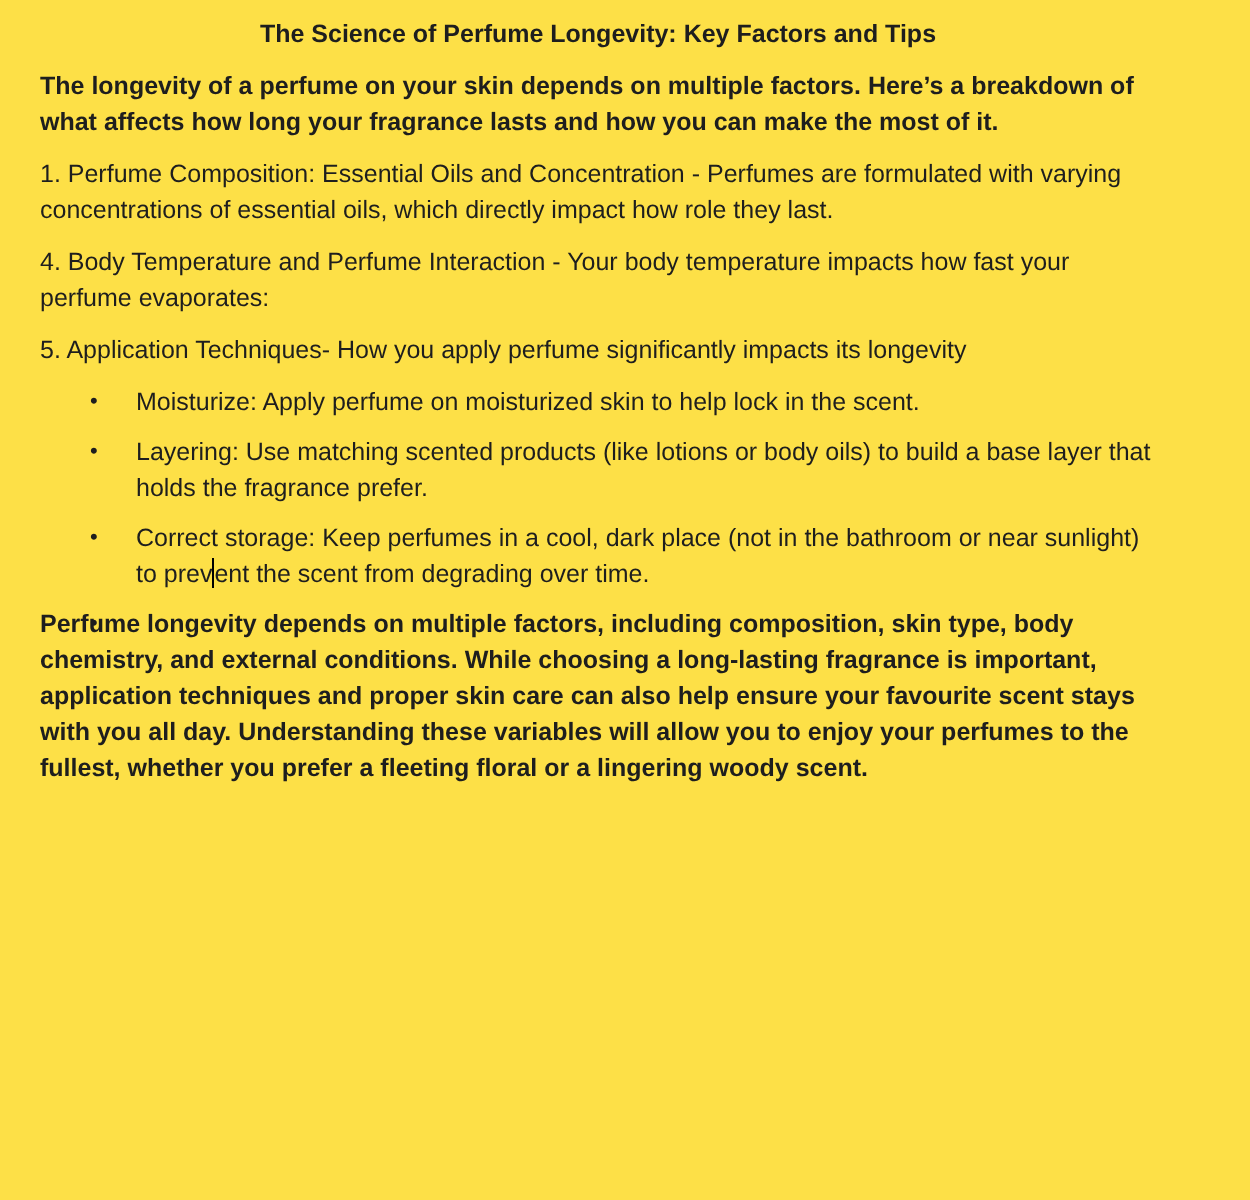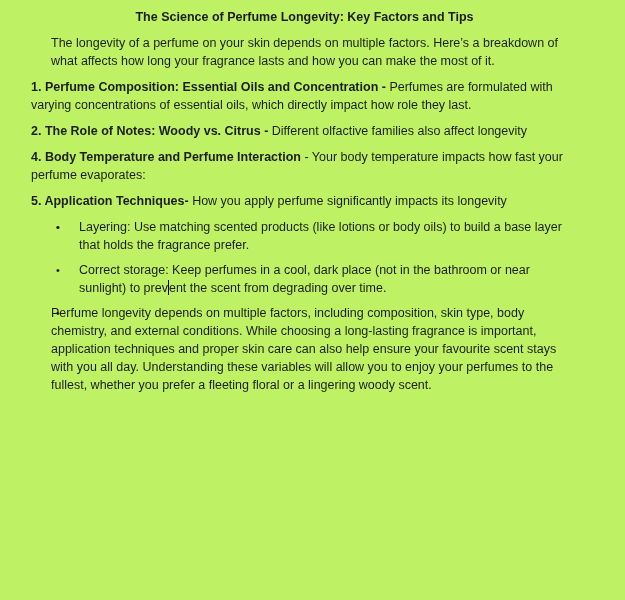--- a/index.html
+++ b/index.html
@@ -8,35 +8,35 @@
     width: 625px;
     height: 600px;
     background: #ffffff;
     font-family: "Liberation Sans", "DejaVu Sans", sans-serif;
     color: #1e1e1e;
     overflow: hidden;
   }
   .doc-page {
     width: 625px;
     height: 600px;
-    padding: 8px 47px 0 31px;
-    background: #bef264;
+    padding: 8px 47px 0 20px;
+    background: #fde047;
   }
   p {
     font-size: 12.5px;
     line-height: 18px;
     margin: 0 0 8px 0;
     color: #1e1e1e;
   }
   .doc-title {
     text-align: center;
     font-weight: bold;
   }
-  .bold-para { font-weight: normal; margin-left: 20px; }
-  .lead { font-weight: bold; }
+  .bold-para { font-weight: bold; }
+  .lead { font-weight: normal; }
   .tips-heading { font-weight: bold; }
   ul.tips-list {
     list-style: none;
     margin: 0 0 1px 0;
     padding: 0;
   }
   ul.tips-list li {
     position: relative;
     padding-left: 48px;
     font-size: 12.5px;
@@ -64,38 +64,36 @@
 <div class="doc-page">
 
   <p class="doc-title">The Science of Perfume Longevity: Key Factors and Tips</p>
 
   <p class="bold-para">The longevity of a perfume on your skin depends on multiple factors. Here’s a breakdown of what affects how long your fragrance lasts and how you can make the most of it.</p>
 
   <p>
     <span class="lead">1. Perfume Composition: Essential Oils and Concentration -</span><span> Perfumes are formulated with varying concentrations of essential oils, which directly impact how role they last.</span>
   </p>
 
-  <p>
-    <span class="lead">2. The Role of Notes: Woody vs. Citrus -</span><span> Different olfactive families also affect longevity</span>
-  </p>
 
 
   <p>
     <span class="lead">4. Body Temperature and Perfume Interaction</span><span> - Your body temperature impacts how fast your perfume evaporates:</span>
   </p>
 
   <p>
     <span class="lead">5. Application Techniques-</span><span> How you apply perfume significantly impacts its longevity</span>
   </p>
 
 
 
   <ul class="tips-list">
     <li>
       <span class="bullet">•</span>
+      <span>Moisturize: Apply perfume on moisturized skin to help lock in the scent.</span>
     </li>
     <li>
       <span class="bullet">•</span>
       <span>Layering: Use matching scented products (like lotions or body oils) to build a base layer that holds the fragrance prefer.</span>
     </li>
     <li>
       <span class="bullet">•</span>
       <span>Correct storage: Keep perfumes in a cool, dark place (not in the bathroom or near sunlight) to prev</span><span class="caret"></span><span>ent the scent from degrading over time.</span>
     </li>
     <li>

